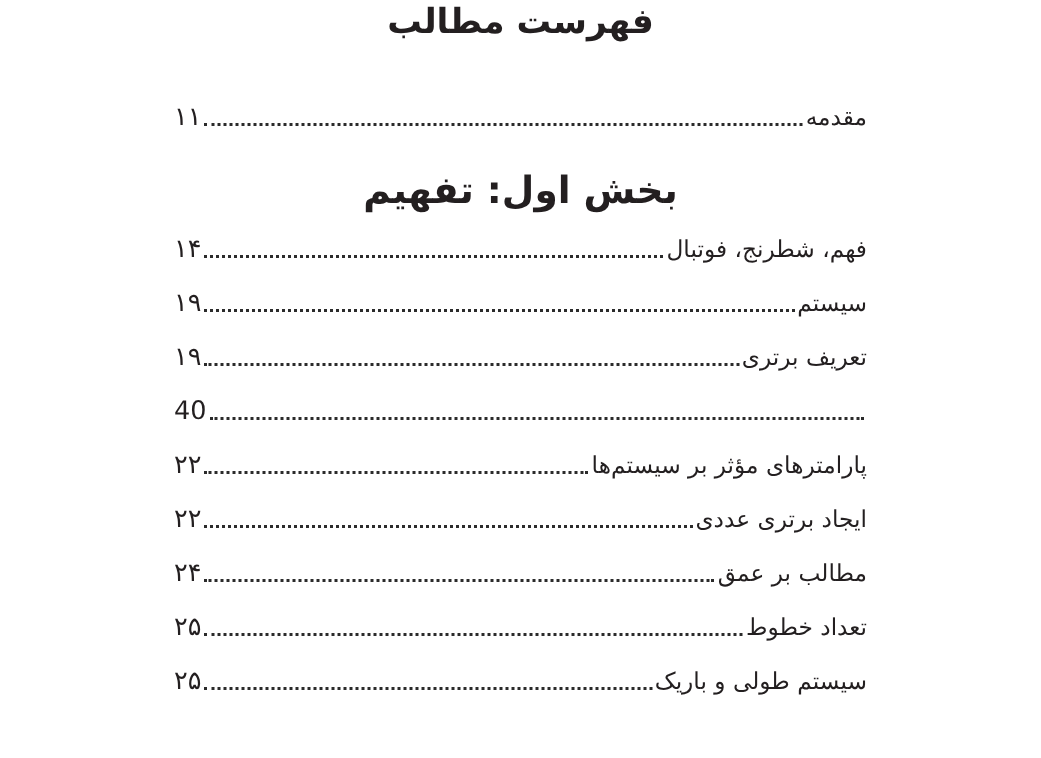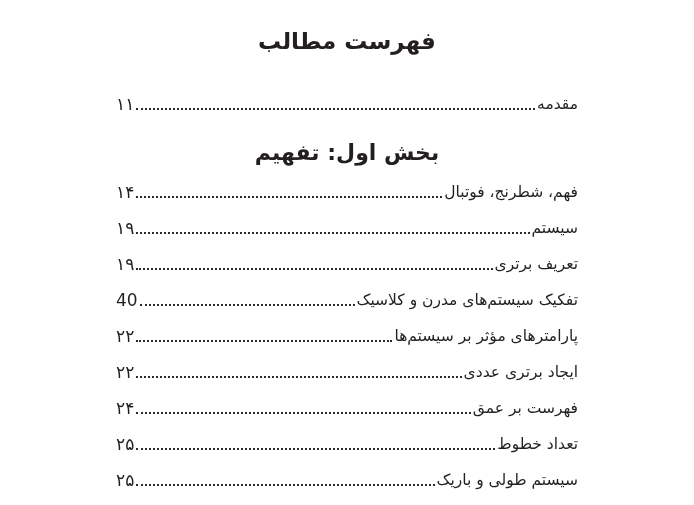--- a/index.html
+++ b/index.html
@@ -13,21 +13,20 @@
     height: 505px;
     background: #ffffff;
     overflow: hidden;
     font-family: "DejaVu Sans", sans-serif;
     color: #231f20;
     direction: rtl;
   }
   .content {
     width: 462px;
     margin: 0 auto;
-    padding-top: 26px;
   }
   .doc-title {
     text-align: center;
     font-size: 23px;
     font-weight: bold;
     line-height: 30px;
     margin: 0 0 30px 0;
   }
   .toc-row {
     display: flex;
@@ -48,21 +47,21 @@
     margin: 0 2px;
     min-width: 12px;
   }
   .toc-page {
     white-space: nowrap;
     flex: 0 0 auto;
     font-size: 17px;
   }
   .section-header {
     text-align: center;
-    font-size: 22px;
+    font-size: 25px;
     font-weight: bold;
     line-height: 30px;
     margin-top: 16px;
     margin-bottom: 6px;
   }
 </style>
 </head>
 <body>
 
 <div class="page">
@@ -84,36 +83,35 @@
           <span class="toc-label">سیستم</span>
           <span class="leader"></span>
           <span class="toc-page">۱۹</span>
         </div>
         <div class="toc-row">
           <span class="toc-label">تعریف برتری</span>
           <span class="leader"></span>
           <span class="toc-page">۱۹</span>
         </div>
         <div class="toc-row">
-          <span class="toc-label">تفکیک سیستم‌های مدرن و کلاسیک</span>
           <span class="leader"></span>
           <span class="toc-page">40</span>
         </div>
         <div class="toc-row">
           <span class="toc-label">پارامترهای مؤثر بر سیستم‌ها</span>
           <span class="leader"></span>
           <span class="toc-page">۲۲</span>
         </div>
         <div class="toc-row">
           <span class="toc-label">ایجاد برتری عددی</span>
           <span class="leader"></span>
           <span class="toc-page">۲۲</span>
         </div>
         <div class="toc-row">
-          <span class="toc-label">فهرست بر عمق</span>
+          <span class="toc-label">مطالب بر عمق</span>
           <span class="leader"></span>
           <span class="toc-page">۲۴</span>
         </div>
         <div class="toc-row">
           <span class="toc-label">تعداد خطوط</span>
           <span class="leader"></span>
           <span class="toc-page">۲۵</span>
         </div>
         <div class="toc-row">
           <span class="toc-label">سیستم طولی و باریک</span>

